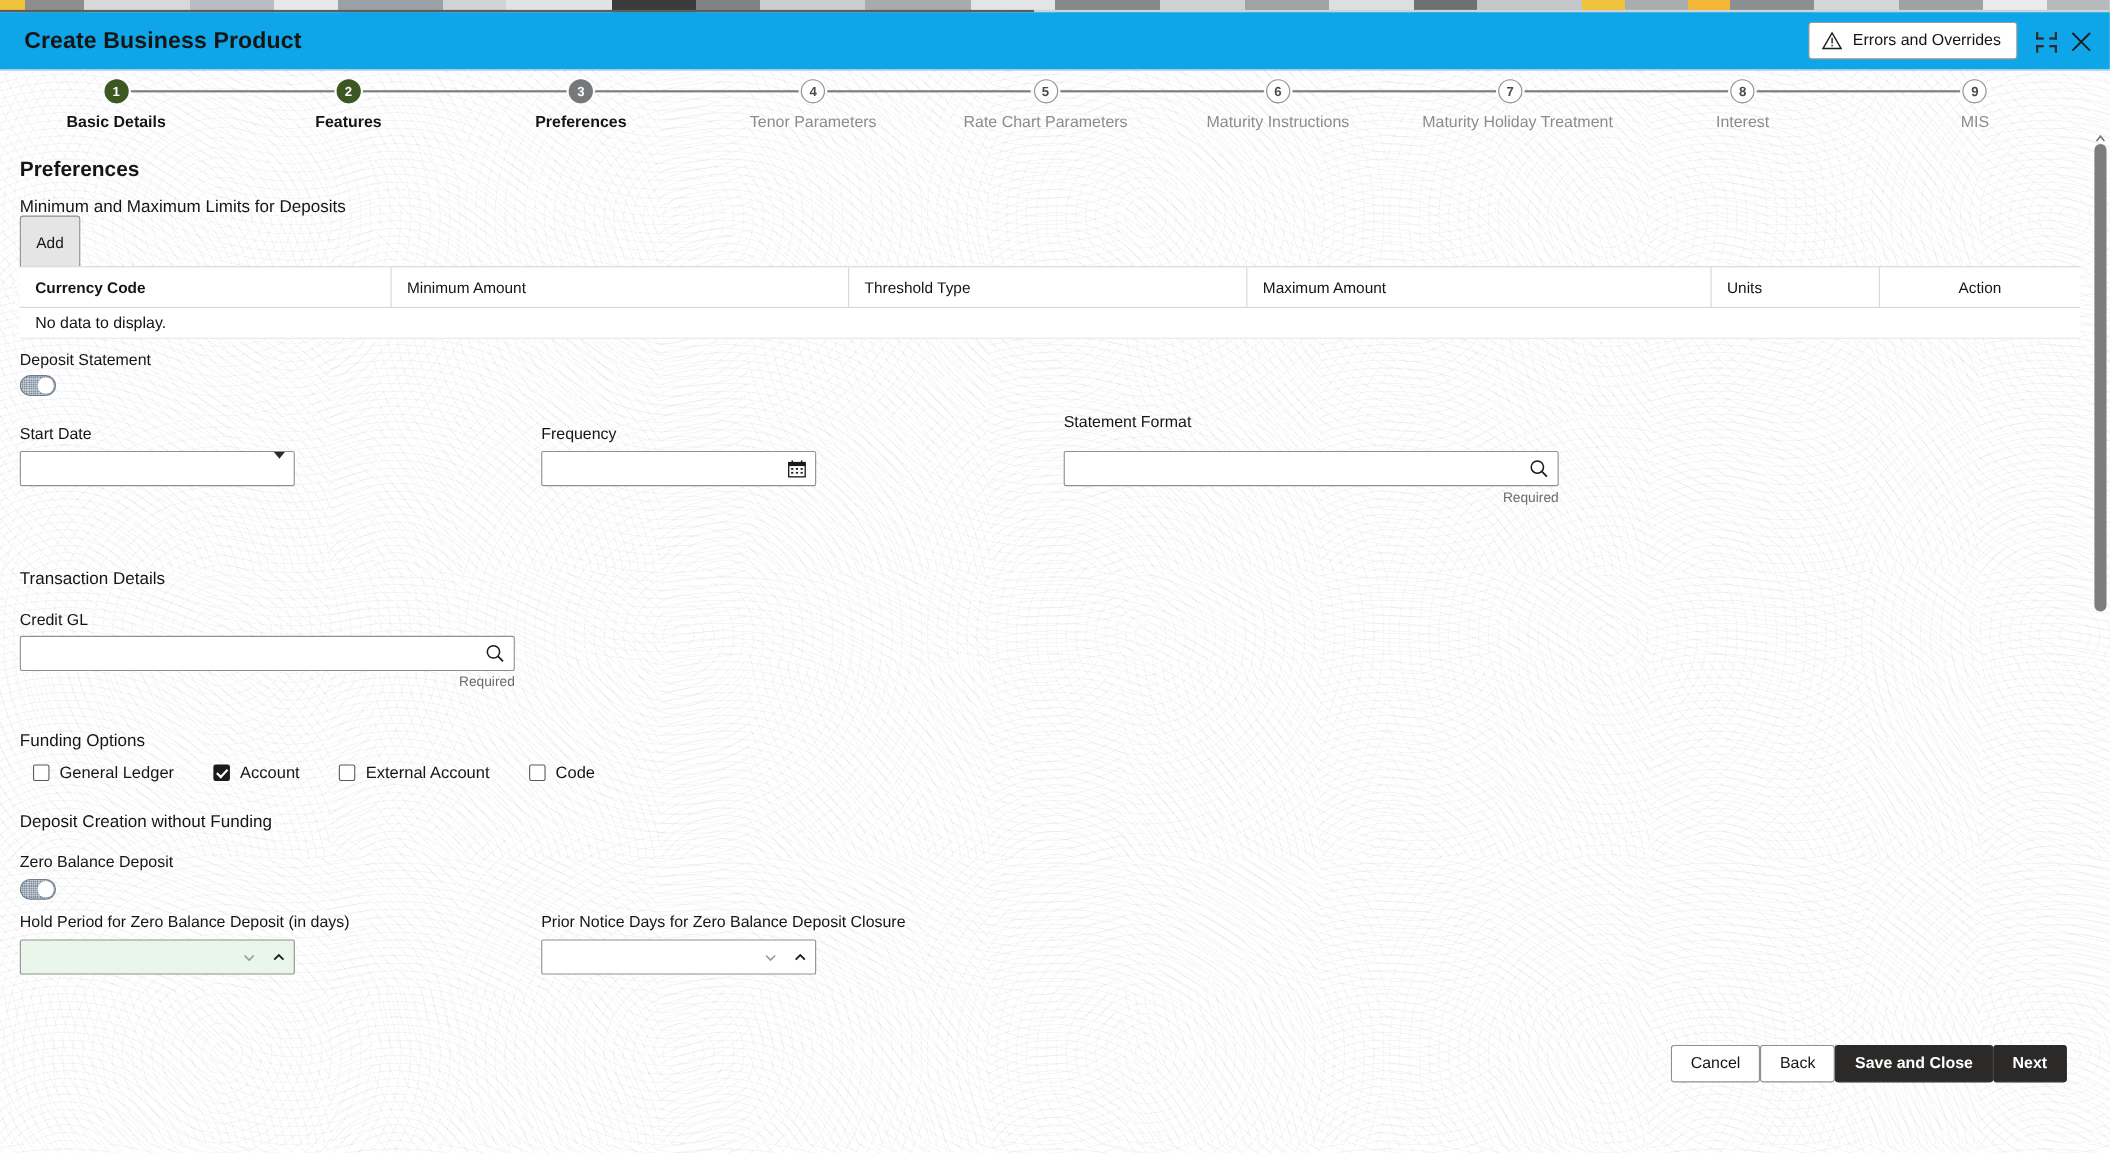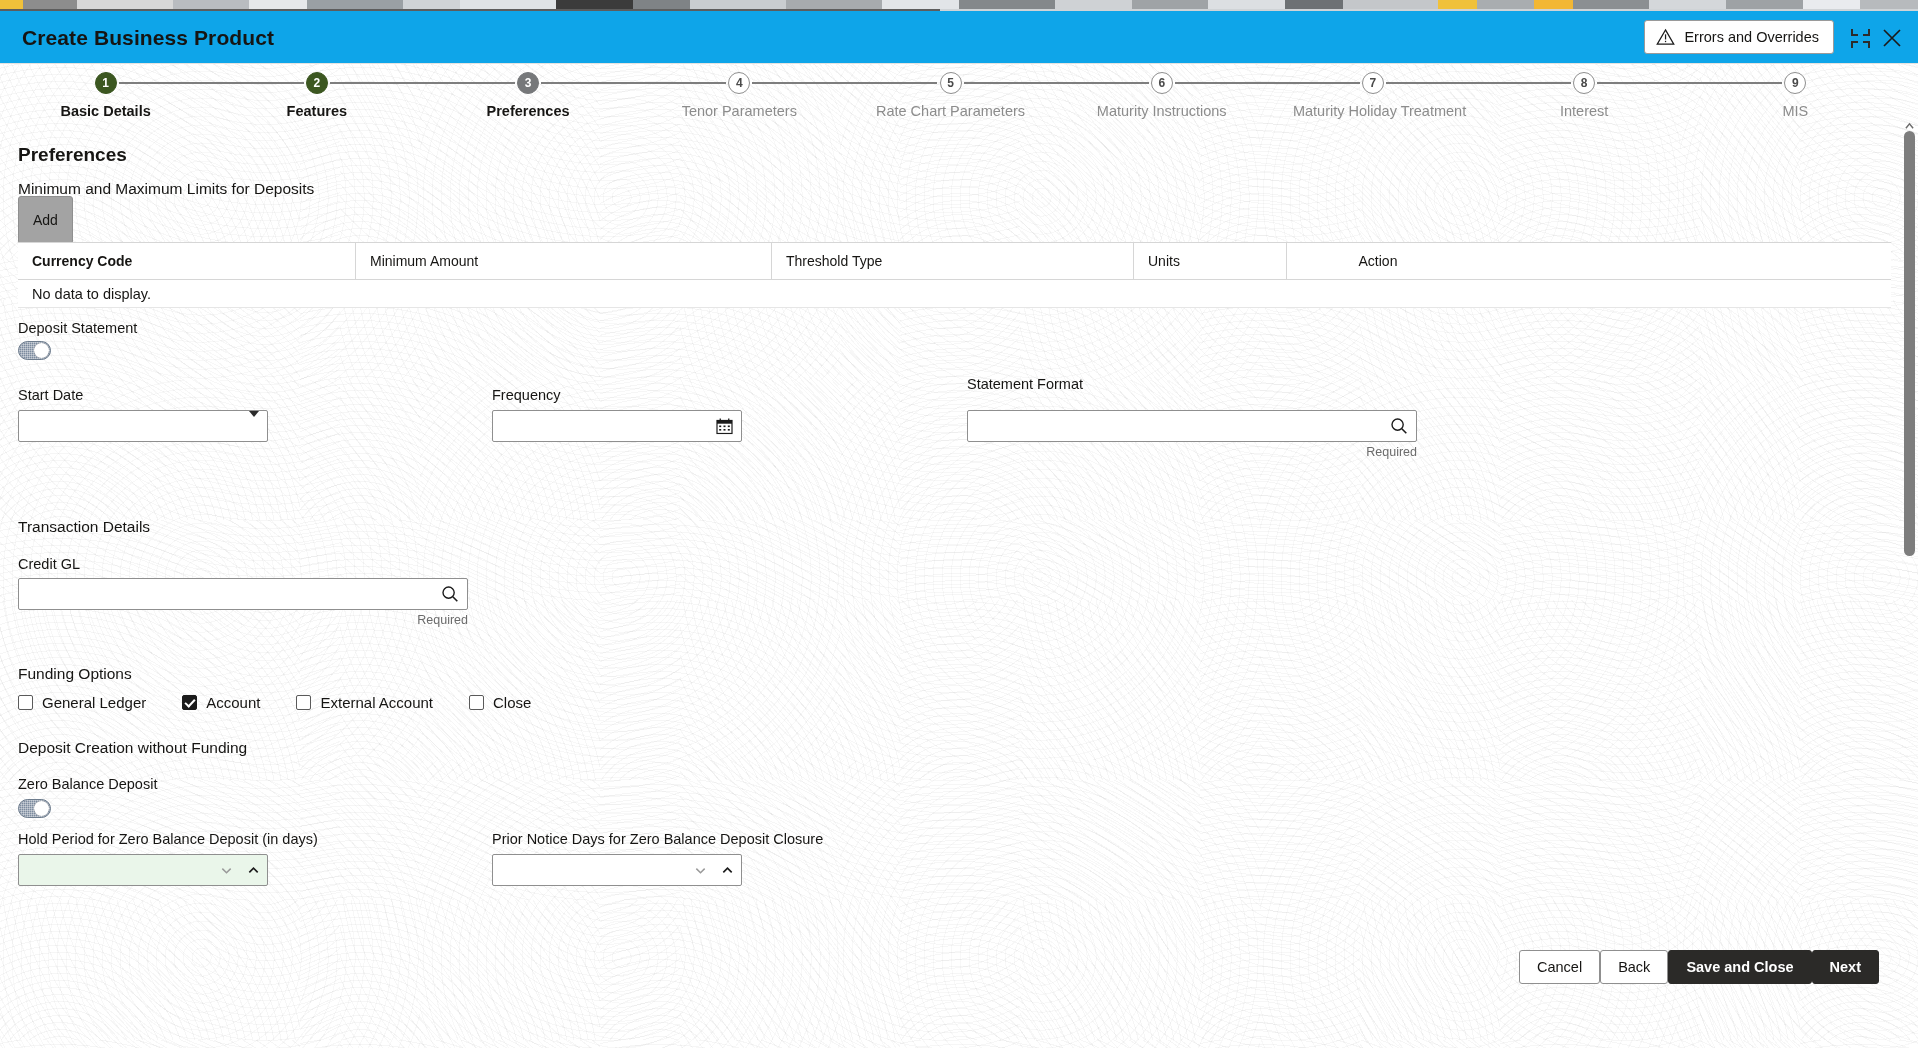--- a/index.html
+++ b/index.html
@@ -118,21 +118,21 @@
   }
   .section-title {
     font-size: 15.5px; font-weight: normal; color:#161513;
   }
   .field-label { font-size: 14.5px; color: #161513; }
   .req-note { font-size: 12.5px; color: #6b6b6b; text-align: right; }
 
   .btn-add {
     position: absolute; left: 18px; top: 68px;
     height: 48px; padding: 0 14px;
-    border: 1px solid #8f8f8f; border-radius: 3px; background: #a3a3a3;
+    border: 1px solid #8f8f8f; border-radius: 3px; background: #e5e5e5;
     font-size: 14px; cursor: pointer; color:#161513;
   }
 
   
   .tbl { position: absolute; left: 18px; top: 114px; width: 1873px; background: #fff; }
   .tbl-head { display: flex; height: 38px; border-top: 1px solid #d6d6d6; border-bottom: 1px solid #d6d6d6; }
   .th {
     display: flex; align-items: center; font-size: 14px; color:#161513;
     border-right: 1px solid #d6d6d6; padding-left: 14px;
   }
@@ -300,20 +300,21 @@
 
   <div class="section-title" style="position:absolute;left:18px;top:52px;">Minimum and Maximum Limits for Deposits</div>
 
   <button class="btn-add">Add</button>
 
   <div class="tbl">
     <div class="tbl-head" id="tblHead">
         <div class="th" style="width: 338px; font-weight: bold;">Currency Code</div>
         <div class="th" style="width: 416px;">Minimum Amount</div>
         <div class="th" style="width: 362px;">Threshold Type</div>
+        <div class="th" style="width: 422px;">Maximum Amount</div>
         <div class="th" style="width: 153px;">Units</div>
         <div class="th" style="width: 182px;">Action</div>
       </div>
     <div class="tbl-body">
       <div class="td-empty">No data to display.</div>
     </div>
   </div>
 
   <div class="field-label" style="position:absolute;left:18px;top:192px;">Deposit Statement</div>
   <div class="toggle" style="position:absolute;left:18px;top:213px;">
@@ -360,36 +361,36 @@
   <div class="inp" style="position:absolute;left:18px;top:450px;width:450px;">
     <input type="text" placeholder="" style="">
     <svg class="ico-right" width="18" height="18" viewBox="0 0 18 18">
       <circle cx="7.6" cy="7.6" r="5.6" fill="none" stroke="#1b1b1b" stroke-width="1.4"></circle>
       <path d="M11.8 11.8 L16.3 16.3" stroke="#1b1b1b" stroke-width="1.6" fill="none"></path>
     </svg>
   </div>
   <div class="req-note" style="position:absolute;left:18px;top:485px;width:450px;">Required</div>
 
   <div class="section-title" style="position:absolute;left:18px;top:537px;">Funding Options</div>
-  <div class="cbx-row" style="position:absolute;left:18px;top:566px;text-align:center;" id="fundingRow">
+  <div class="cbx-row" style="position:absolute;left:30px;top:566px;text-align:center;" id="fundingRow">
       <label class="cbx-item">
         <span class="cbx"></span>
         <span class="cbx-label">General Ledger</span>
       </label>
       <label class="cbx-item">
         <span class="cbx checked"></span>
         <span class="cbx-label">Account</span>
       </label>
       <label class="cbx-item">
         <span class="cbx"></span>
         <span class="cbx-label">External Account</span>
       </label>
       <label class="cbx-item">
         <span class="cbx"></span>
-        <span class="cbx-label">Close</span>
+        <span class="cbx-label">Code</span>
       </label>
     </div>
 
   <div class="section-title" style="position:absolute;left:18px;top:611px;">Deposit Creation without Funding</div>
 
   <div class="field-label" style="position:absolute;left:18px;top:648px;">Zero Balance Deposit</div>
   <div class="toggle" style="position:absolute;left:18px;top:671px;">
     <div class="knob"></div>
   </div>
 

